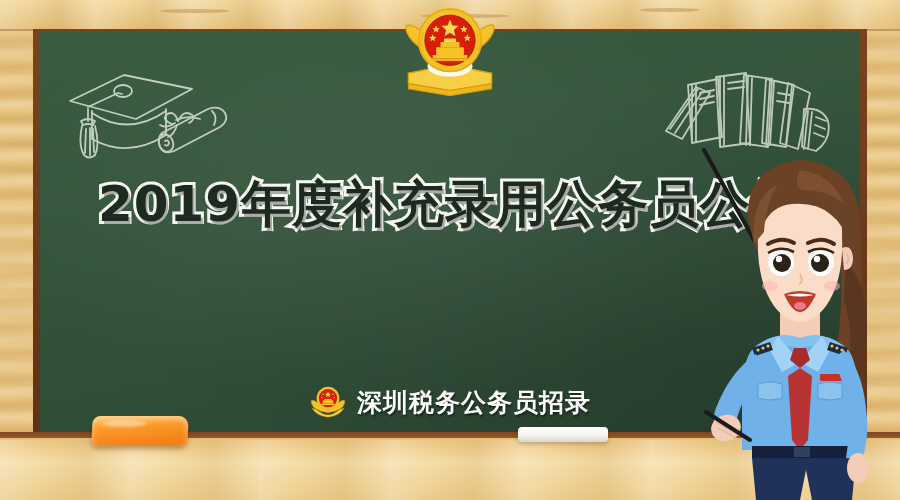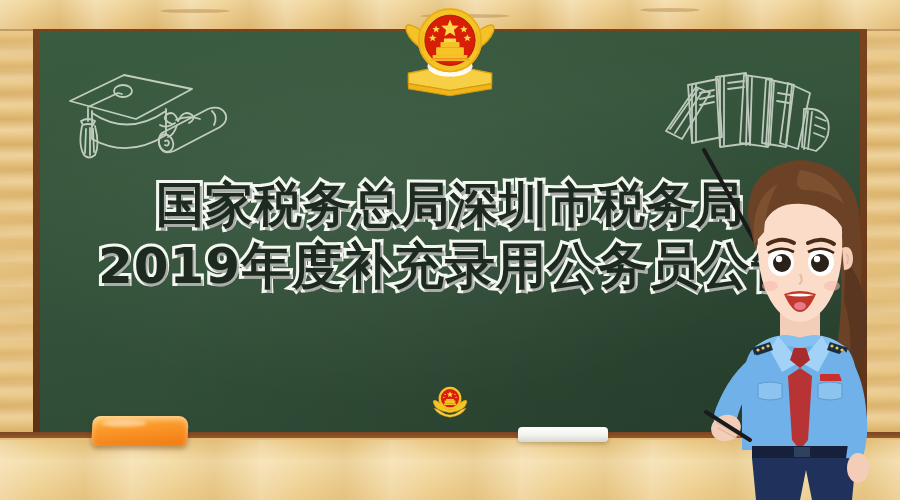--- a/index.html
+++ b/index.html
@@ -308,41 +308,41 @@
           <path d="M120 34 L132 36 M119 42 L131 44"></path>
           <path d="M130 24 L152 34 L140 90 L122 84 Z"></path>
           <path d="M134 26 L128 86"></path>
           <path d="M146 50 Q164 48 170 62 Q174 80 158 92 L144 88 Z"></path>
           <path d="M150 52 L146 90 M154 53 L150 90"></path>
           <path d="M158 58 L168 62 M157 66 L167 70 M156 74 L166 78"></path>
         </g>
       </svg>
 
       <div class="titles" style="top:142px">
-        <div class="title-line">国家税务总局深圳市税务局</div>
         <div class="title-line second">2019年度补充录用公务员公告</div>
       </div>
 
       <div class="subtitle-row" style="top:352px">
         <svg class="sub-emblem" viewBox="0 0 100 100">
           <g>
             <path d="M50 78 Q12 74 6 52 Q4 44 12 46 Q20 48 26 56 Q34 68 50 70 Q66 68 74 56 Q80 48 88 46 Q96 44 94 52 Q88 74 50 78 Z" fill="#f5c327" stroke="#d99e10" stroke-width="1.5"></path>
             <path d="M50 90 Q18 86 8 66 Q20 70 28 76 Q38 84 50 84 Q62 84 72 76 Q80 70 92 66 Q82 86 50 90 Z" fill="#f7cf44" stroke="#d99e10" stroke-width="1.2"></path>
             <circle cx="50" cy="40" r="30" fill="#f5c327"></circle>
             <circle cx="50" cy="40" r="24" fill="#d81e06"></circle>
             <path d="M50 22 l2.2 5.4 5.8 .4 -4.4 3.8 1.4 5.7 -5-3.1 -5 3.1 1.4-5.7 -4.4-3.8 5.8-.4 Z" fill="#ffd84d"></path>
             <circle cx="37" cy="30" r="1.8" fill="#ffd84d"></circle>
             <circle cx="63" cy="30" r="1.8" fill="#ffd84d"></circle>
             <circle cx="34" cy="38" r="1.8" fill="#ffd84d"></circle>
             <circle cx="66" cy="38" r="1.8" fill="#ffd84d"></circle>
             <rect x="36" y="46" width="28" height="8" fill="#f5c327"></rect>
             <rect x="40" y="42" width="20" height="5" fill="#f5c327"></rect>
             <rect x="34" y="54" width="32" height="4" fill="#f5c327"></rect>
           </g>
         </svg>
+        <div class="subtitle-text">深圳税务公务员招录</div>
       </div>
 
     </div>
   </div>
 
   <div class="wood-top">
     <div class="knot" style="left:160px; top:9px; width:70px;"></div>
     <div class="knot" style="left:420px; top:14px; width:90px;"></div>
     <div class="knot" style="left:640px; top:8px; width:60px;"></div>
   </div>

